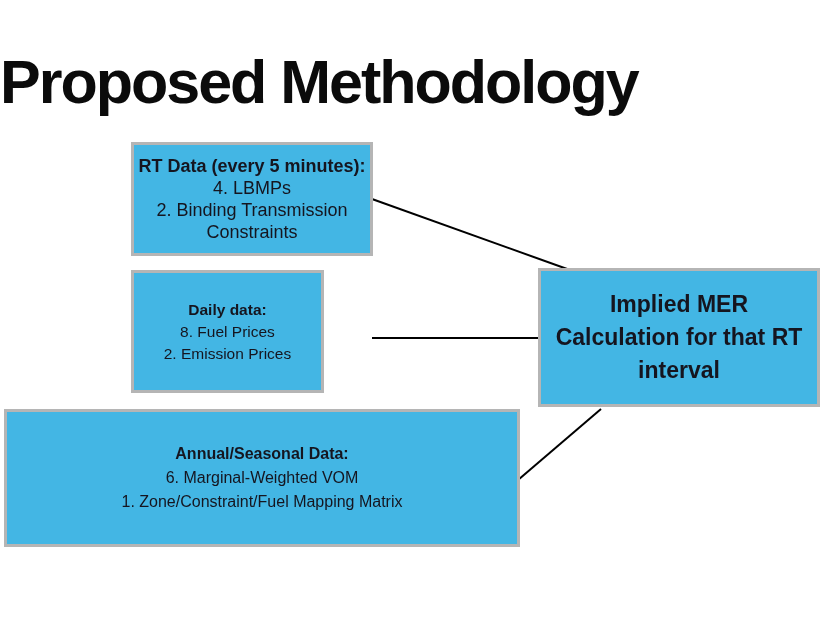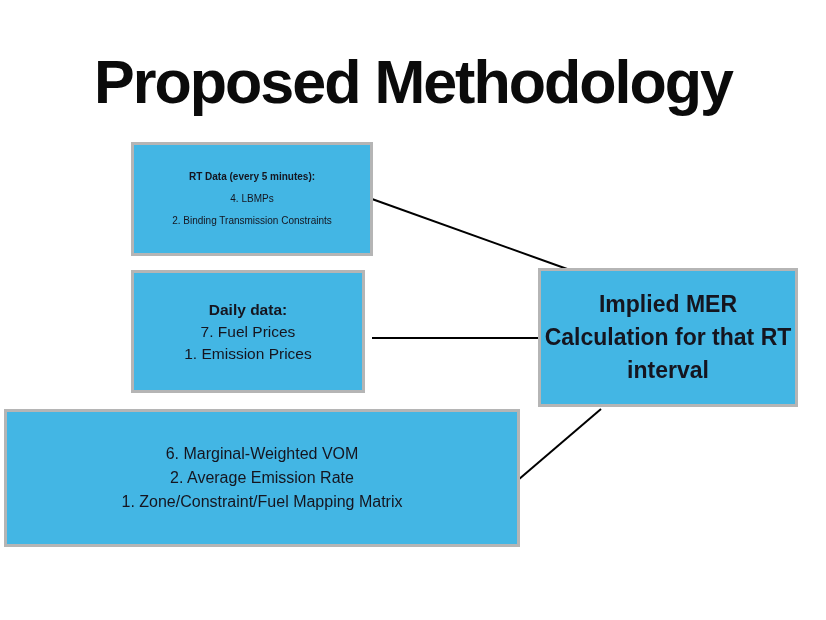--- a/index.html
+++ b/index.html
@@ -14,21 +14,20 @@
     background: #ffffff;
     overflow: hidden;
     font-family: "Liberation Sans", sans-serif;
     color: #15151f;
   }
   .title {
     position: absolute;
     left: 0;
     top: 46px;
     width: 826px;
-    text-align: center;
     font-size: 61px;
     font-weight: 700;
     letter-spacing: -2px;
     line-height: 72px;
     color: #0b0b0b;
     white-space: nowrap;
   }
   .connector-layer {
     position: absolute;
     left: 0;
@@ -42,34 +41,34 @@
     background: #43b6e4;
     border: 3px solid #b5b5b5;
     display: flex;
     flex-direction: column;
     justify-content: center;
     align-items: center;
     text-align: center;
   }
   .box-rt {
     left: 131px; top: 142px; width: 242px; height: 114px;
-    font-size: 10px; line-height: 22px;
+    font-size: 18px; line-height: 22px;
   }
   .box-daily {
-    left: 131px; top: 270px; width: 234px; height: 123px;
+    left: 131px; top: 270px; width: 193px; height: 123px;
     font-size: 15.5px; line-height: 22px;
   }
   .box-annual {
     left: 4px; top: 409px; width: 516px; height: 138px;
     font-size: 16px; line-height: 24px;
   }
   .box-heading { font-weight: 700; }
   .box-item { font-weight: 400; }
   .box-result {
-    left: 538px; top: 268px; width: 260px; height: 139px;
+    left: 538px; top: 268px; width: 282px; height: 139px;
   }
   .result-label {
     width: 262px;
     font-size: 23px;
     line-height: 33px;
     font-weight: 700;
     color: #15151f;
   }
 </style>
 </head>
@@ -86,27 +85,27 @@
   </svg>
 
   <div class="box box-rt">
     <div class="box-heading">RT Data (every 5 minutes):</div>
     <div class="box-item">4. LBMPs</div>
     <div class="box-item" style="width: 210px;">2. Binding Transmission Constraints</div>
   </div>
 
   <div class="box box-daily">
     <div class="box-heading">Daily data:</div>
-    <div class="box-item">7. Fuel Prices</div>
-    <div class="box-item">1. Emission Prices</div>
+    <div class="box-item">8. Fuel Prices</div>
+    <div class="box-item">2. Emission Prices</div>
   </div>
 
   <div class="box box-annual">
+    <div class="box-heading">Annual/Seasonal Data:</div>
     <div class="box-item">6. Marginal-Weighted VOM</div>
-    <div class="box-item">2. Average Emission Rate</div>
     <div class="box-item">1. Zone/Constraint/Fuel Mapping Matrix</div>
   </div>
 
   <div class="box box-result">
     <div class="result-label">Implied MER Calculation for that RT interval</div>
   </div>
 
 </div>
 
 </body></html>

